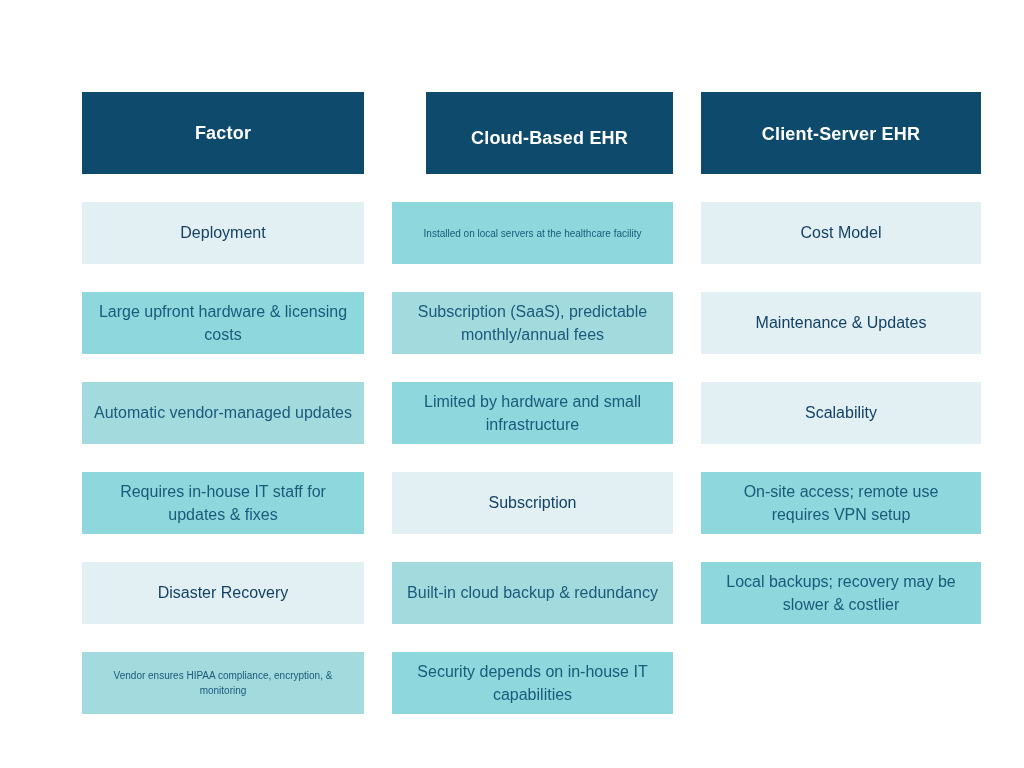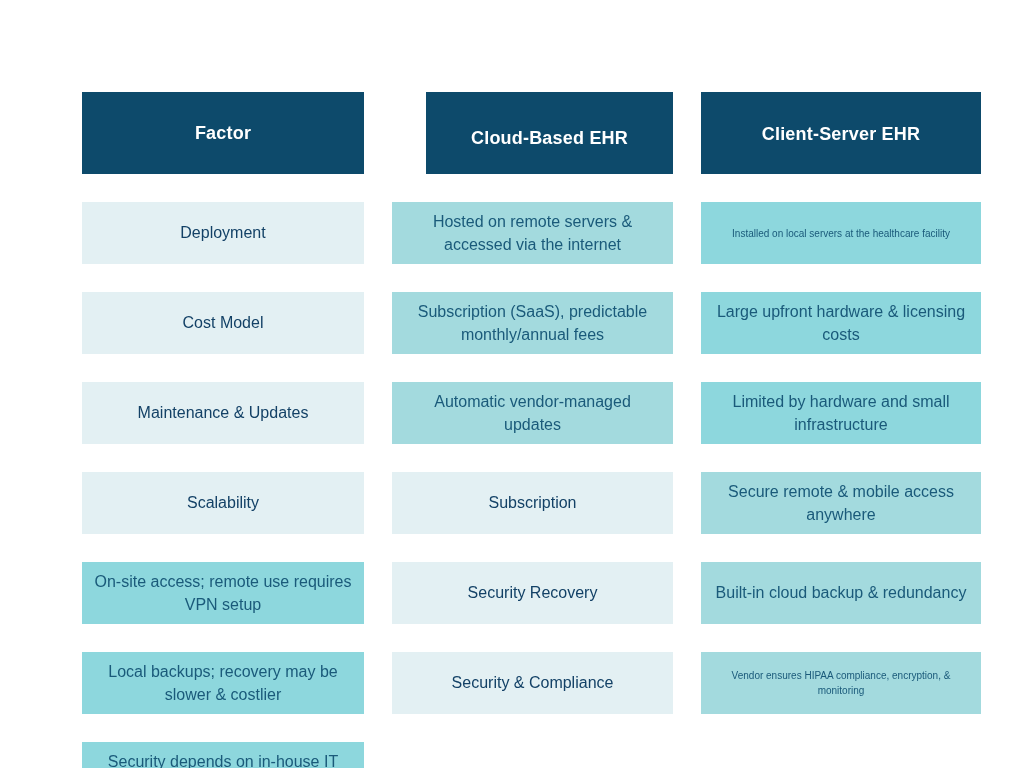--- a/index.html
+++ b/index.html
@@ -71,39 +71,37 @@
 <body>
 
 <div class="canvas">
   <div class="comparison-table">
 
     <div class="cell header-cell">Factor</div>
     <div class="cell header-cell cloud-h">Cloud-Based EHR</div>
     <div class="cell header-cell client-h">Client-Server EHR</div>
 
     <div class="cell factor-cell">Deployment</div>
-    <div class="cell cloud-cell">Hosted on remote servers &amp; accessed via the internet</div>
     <div class="cell client-cell small">Installed on local servers at the healthcare facility</div>
 
     <div class="cell factor-cell">Cost Model</div>
+    <div class="cell client-cell">Large upfront hardware &amp; licensing costs</div>
     <div class="cell cloud-cell">Subscription (SaaS), predictable monthly/annual fees</div>
-    <div class="cell client-cell">Large upfront hardware &amp; licensing costs</div>
 
     <div class="cell factor-cell">Maintenance &amp; Updates</div>
     <div class="cell cloud-cell">Automatic vendor-managed updates</div>
     <div class="cell client-cell">Limited by hardware and small infrastructure</div>
 
     <div class="cell factor-cell">Scalability</div>
+    <div class="cell client-cell">Requires in-house IT staff for updates &amp; fixes</div>
 
     <div class="cell factor-cell">Subscription</div>
-    <div class="cell cloud-cell">Secure remote &amp; mobile access anywhere</div>
     <div class="cell client-cell">On-site access; remote use requires VPN setup</div>
 
-    <div class="cell factor-cell">Security Recovery</div>
+    <div class="cell factor-cell">Disaster Recovery</div>
     <div class="cell cloud-cell">Built-in cloud backup &amp; redundancy</div>
     <div class="cell client-cell">Local backups; recovery may be slower &amp; costlier</div>
 
-    <div class="cell factor-cell">Security &amp; Compliance</div>
     <div class="cell cloud-cell small">Vendor ensures HIPAA compliance, encryption, &amp; monitoring</div>
     <div class="cell client-cell">Security depends on in-house IT capabilities</div>
 
   </div>
 </div>
 
 </body></html>

